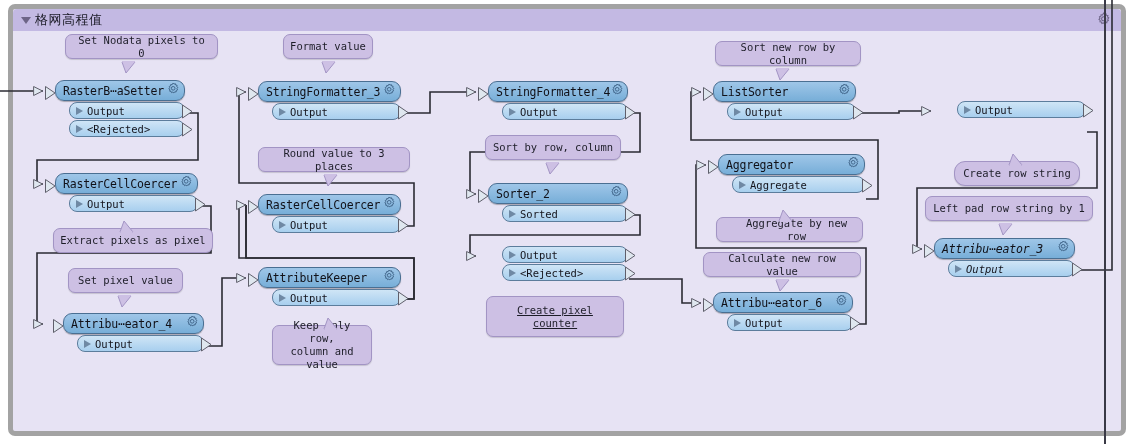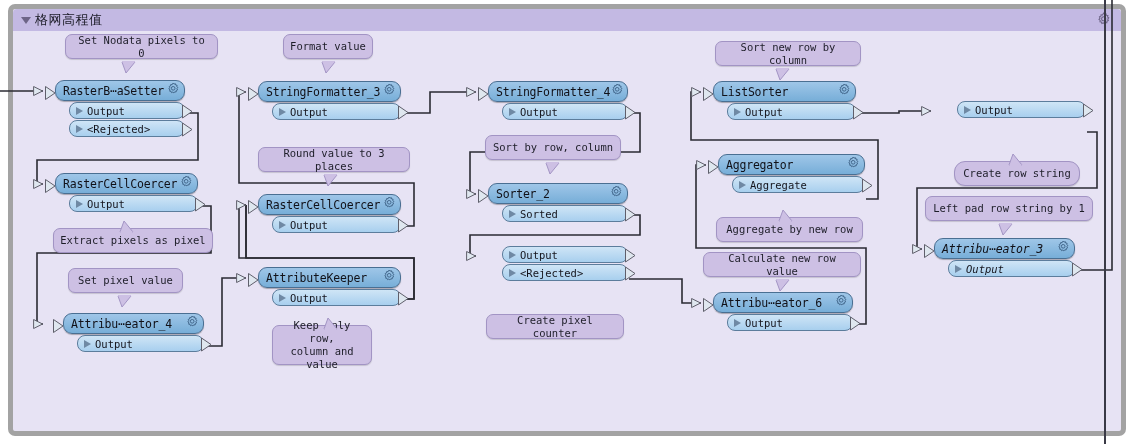--- a/index.html
+++ b/index.html
@@ -452,27 +452,27 @@
 column and value</div>
       <div class="tail" style="left: 323px; top: 315px;"><svg width="16" height="12" viewBox="0 0 16 12">
           <path d="M1,11 L14,11 L5,0 Z" fill="#cdc0e4" stroke="#a294c4" stroke-width="1"></path>
           <path d="M1.6,11 L13.4,11" stroke="#cdc0e4" stroke-width="2"></path>
         </svg></div>
       <div class="anno" style="left: 485px; top: 135px; width: 136px; height: 25px; white-space: pre-line;">Sort by row,  column</div>
       <div class="tail" style="left: 545px; top: 159px;"><svg width="16" height="12" viewBox="0 0 16 12">
           <path d="M1,1 L14,1 L5,12 Z" fill="#cdc0e4" stroke="#a294c4" stroke-width="1"></path>
           <path d="M1.6,1 L13.4,1" stroke="#cdc0e4" stroke-width="2"></path>
         </svg></div>
-      <div class="anno" style="left: 486px; top: 314px; width: 138px; height: 25px; white-space: pre-line;">Create pixel counter</div>
+      <div class="anno" style="left: 486px; top: 296px; width: 138px; height: 41px; white-space: pre-line; text-decoration: underline;">Create pixel counter</div>
       <div class="anno" style="left: 715px; top: 41px; width: 146px; height: 25px; white-space: pre-line;">Sort new row by column</div>
       <div class="tail" style="left: 775px; top: 65px;"><svg width="16" height="12" viewBox="0 0 16 12">
           <path d="M1,1 L14,1 L5,12 Z" fill="#cdc0e4" stroke="#a294c4" stroke-width="1"></path>
           <path d="M1.6,1 L13.4,1" stroke="#cdc0e4" stroke-width="2"></path>
         </svg></div>
-      <div class="anno" style="left: 716px; top: 217px; width: 147px; height: 25px; white-space: pre-line;">Aggregate by new row</div>
+      <div class="anno" style="left: 716px; top: 217px; width: 147px; height: 25px; white-space: pre-line; padding-left: 20px;">Aggregate by new row</div>
       <div class="tail" style="left: 778px; top: 207px;"><svg width="16" height="12" viewBox="0 0 16 12">
           <path d="M1,11 L14,11 L5,0 Z" fill="#cdc0e4" stroke="#a294c4" stroke-width="1"></path>
           <path d="M1.6,11 L13.4,11" stroke="#cdc0e4" stroke-width="2"></path>
         </svg></div>
       <div class="anno" style="left: 703px; top: 252px; width: 158px; height: 25px; white-space: pre-line;">Calculate new row value</div>
       <div class="tail" style="left: 775px; top: 276px;"><svg width="16" height="12" viewBox="0 0 16 12">
           <path d="M1,1 L14,1 L5,12 Z" fill="#cdc0e4" stroke="#a294c4" stroke-width="1"></path>
           <path d="M1.6,1 L13.4,1" stroke="#cdc0e4" stroke-width="2"></path>
         </svg></div>
       <div class="anno" style="left: 954px; top: 161px; width: 126px; height: 25px; white-space: pre-line; border-radius: 11px;">Create row string</div>

